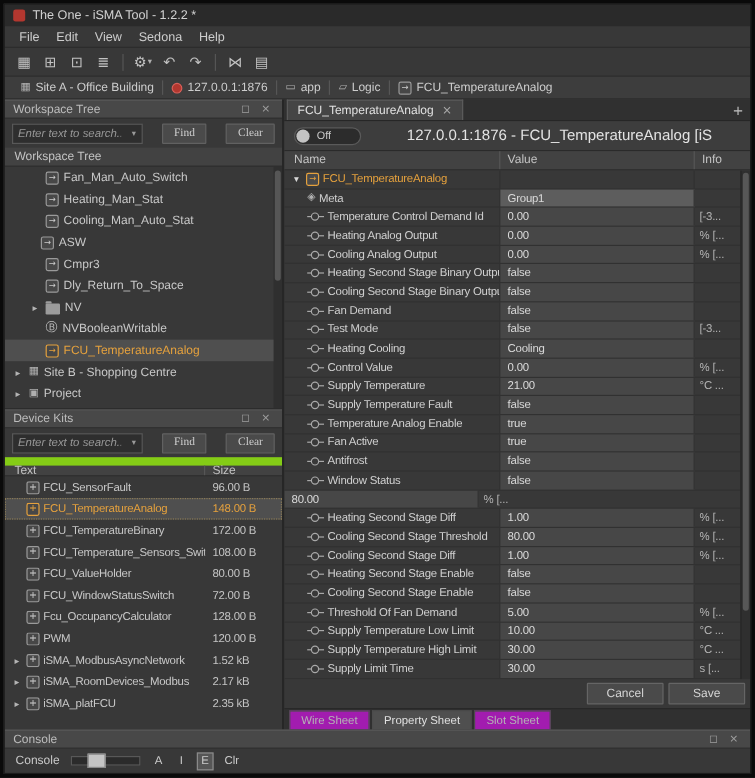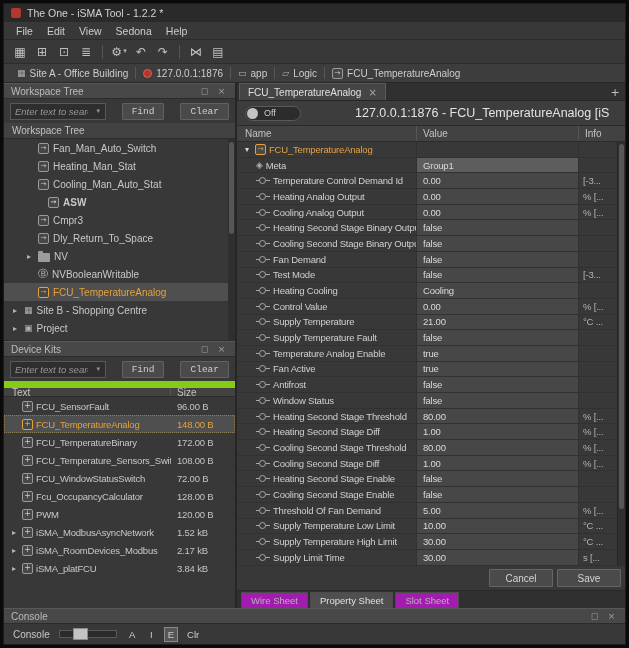--- a/index.html
+++ b/index.html
@@ -34,21 +34,21 @@
   .phicon{width:13px;text-align:center;color:#9f9f9f;font-size:9px;font-family:"DejaVu Sans",sans-serif}
 
   
   .searchrow{height:24px;display:flex;align-items:center;padding:0 6px;gap:16px;flex:0 0 auto}
   .searchbox{flex:1;height:17px;background:#2e2e2e;border:1px solid #585858;display:flex;align-items:center;min-width:0}
   .searchbox input{flex:1;min-width:0;background:transparent;border:none;outline:none;color:#bdbdbd;
     font-style:italic;font-size:9.5px;padding:0 4px;font-family:inherit}
   .searchbox input::placeholder{color:#979797;font-style:italic}
   .searchbox .dd{width:13px;color:#9a9a9a;font-size:7px;text-align:center;font-family:"DejaVu Sans",sans-serif}
   .btn{height:17px;background:#4a4a4a;border:1px solid #616161;color:#cfcfcf;font-size:9.5px;
-    padding:0 9px;border-radius:1px;font-family:Liberation Mono, monospace}
+    padding:0 9px;border-radius:1px;font-family:Liberation Serif, serif}
 
   .tabstrip{height:16px;background:#424242;border-bottom:1px solid #2c2c2c;display:flex;align-items:center;
     padding:0 8px;color:#c3c3c3;flex:0 0 auto}
 
   
   .tree{height:202px;flex:0 0 auto;position:relative;overflow:hidden;border-bottom:1px solid #2c2c2c}
   .tree-item{height:18px;display:flex;align-items:center;gap:4px;padding-right:10px;white-space:nowrap;overflow:hidden}
   .tree-item.sel{background:#4f4f4f;color:#e5a13d}
   .arrow{width:10px;flex:0 0 auto;font-size:8px;color:#b4b4b4;text-align:center;font-family:"DejaVu Sans",sans-serif}
   .tree-scroll{position:absolute;right:0;top:0;bottom:0;width:7px;background:#2f2f2f}
@@ -67,21 +67,21 @@
   .kit-row.sel .size{color:#e5a13d}
 
   
   .rtabs{height:18px;background:#303030;display:flex;align-items:flex-end;padding:0 2px;border-bottom:1px solid #262626;flex:0 0 auto}
   .rtab{height:17px;background:#454545;border:1px solid #5a5a5a;border-bottom:none;display:flex;align-items:center;
     gap:7px;padding:0 8px;font-size:10px;color:#e0e0e0}
   .rtab .gi{color:#a8a8a8}
   .rtabs .sp{flex:1}
   .newtab{width:16px;height:15px;display:flex;align-items:center;justify-content:center;color:#c0c0c0;font-size:11px}
   .prophead{height:25px;display:flex;align-items:center;background:#3d3d3d;border-bottom:1px solid #2a2a2a;
-    padding:0 8px;gap:20px;flex:0 0 auto}
+    padding:0 8px;gap:4px;flex:0 0 auto}
   .toggle{width:56px;height:15px;flex:0 0 auto;background:#2c2c2c;border:1px solid #5a5a5a;border-radius:8px;
     display:flex;align-items:center;padding:1px 3px 1px 1px;gap:6px}
   .toggle .knob{width:11px;height:11px;background:#c3c3c3;border-radius:6px;flex:0 0 auto}
   .toggle .tlabel{font-size:9px;color:#cccccc}
   .proptitle{flex:1;min-width:0;font-size:12.5px;color:#e3e3e3;white-space:nowrap;overflow:hidden;padding-left:34px}
 
   .colhead{height:16px;display:flex;background:#424242;border-bottom:1px solid #2c2c2c;color:#c3c3c3;flex:0 0 auto}
   .colhead .cn{width:180px;padding:0 8px;display:flex;align-items:center;border-right:1px solid #565656}
   .colhead .cv{width:162px;padding:0 6px;display:flex;align-items:center;border-right:1px solid #565656}
   .colhead .ci{flex:1;padding:0 6px;display:flex;align-items:center}
@@ -252,21 +252,21 @@
             <div class="tree-item" style="padding-left: 20px;">
               <span class="arrow"></span>
               <span class="ic component-icon"></span>
               <span class="lbl">Heating_Man_Stat</span>
             </div>
             <div class="tree-item" style="padding-left: 20px;">
               <span class="arrow"></span>
               <span class="ic component-icon"></span>
               <span class="lbl">Cooling_Man_Auto_Stat</span>
             </div>
-            <div class="tree-item" style="padding-left: 30px; font-weight: bold;">
+            <div class="tree-item" style="padding-left: 16px;">
               <span class="arrow"></span>
               <span class="ic component-icon"></span>
               <span class="lbl">ASW</span>
             </div>
             <div class="tree-item" style="padding-left: 20px;">
               <span class="arrow"></span>
               <span class="ic component-icon"></span>
               <span class="lbl">Cmpr3</span>
             </div>
             <div class="tree-item" style="padding-left: 20px;">
@@ -352,20 +352,28 @@
               <span class="arrow"></span>
               <span class="ic kit-icon"></span>
               <span class="lbl">FCU_Temperature_Sensors_Switch</span>
             </div>
             <div class="size">108.00 B</div>
           </div>
           <div class="kit-row">
             <div class="name">
               <span class="arrow"></span>
               <span class="ic kit-icon"></span>
+              <span class="lbl">FCU_ValueHolder</span>
+            </div>
+            <div class="size">80.00 B</div>
+          </div>
+          <div class="kit-row">
+            <div class="name">
+              <span class="arrow"></span>
+              <span class="ic kit-icon"></span>
               <span class="lbl">FCU_WindowStatusSwitch</span>
             </div>
             <div class="size">72.00 B</div>
           </div>
           <div class="kit-row">
             <div class="name">
               <span class="arrow"></span>
               <span class="ic kit-icon"></span>
               <span class="lbl">Fcu_OccupancyCalculator</span>
             </div>
@@ -394,21 +402,21 @@
               <span class="lbl">iSMA_RoomDevices_Modbus</span>
             </div>
             <div class="size">2.17 kB</div>
           </div>
           <div class="kit-row">
             <div class="name">
               <span class="arrow">▸</span>
               <span class="ic kit-icon"></span>
               <span class="lbl">iSMA_platFCU</span>
             </div>
-            <div class="size">3.84 kB</div>
+            <div class="size">2.35 kB</div>
           </div>
         </div>
     </div>
 
     <div class="right">
       <div class="rtabs">
         <div class="rtab">
           <span>FCU_TemperatureAnalog</span>
           <span class="gi">×</span>
         </div>
@@ -576,25 +584,20 @@
             <div class="prow">
               <div class="n">
                 <span class="ind"></span>
                 <span class="ic slot-icon"></span>
                 <span class="lbl">Window Status</span>
               </div>
               <div class="v">false</div>
               <div class="i"></div>
             </div>
             <div class="prow">
-              <div class="n">
-                <span class="ind"></span>
-                <span class="ic slot-icon"></span>
-                <span class="lbl">Heating Second Stage Threshold</span>
-              </div>
               <div class="v">80.00</div>
               <div class="i">% [...</div>
             </div>
             <div class="prow">
               <div class="n">
                 <span class="ind"></span>
                 <span class="ic slot-icon"></span>
                 <span class="lbl">Heating Second Stage Diff</span>
               </div>
               <div class="v">1.00</div>

